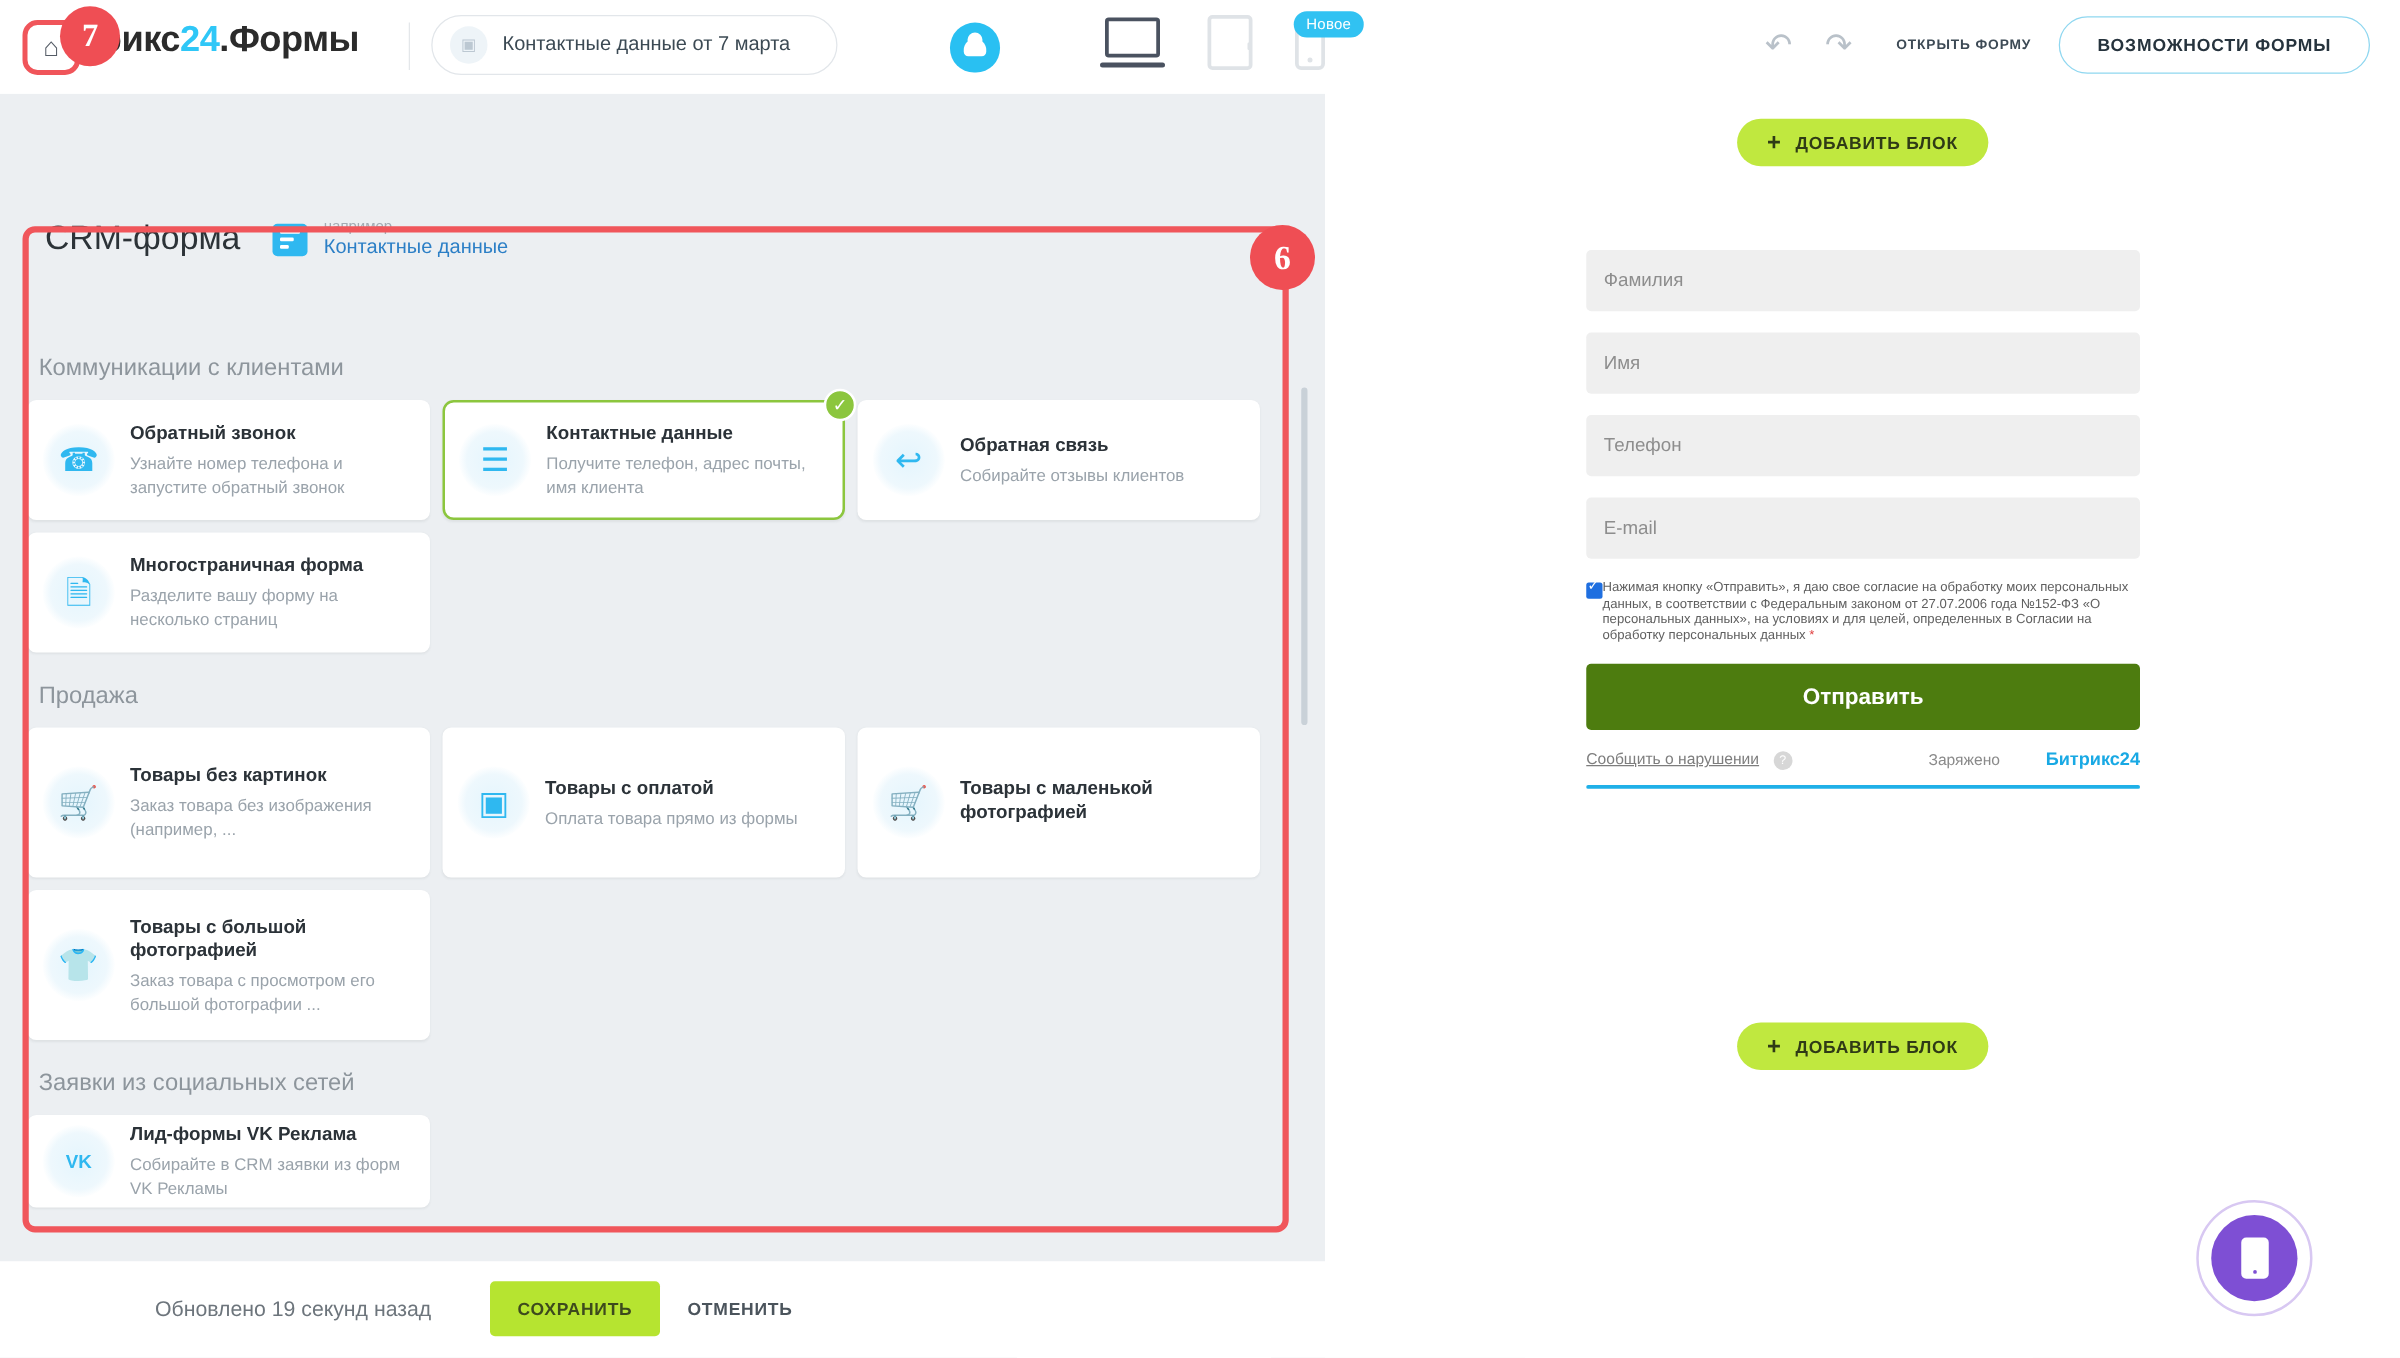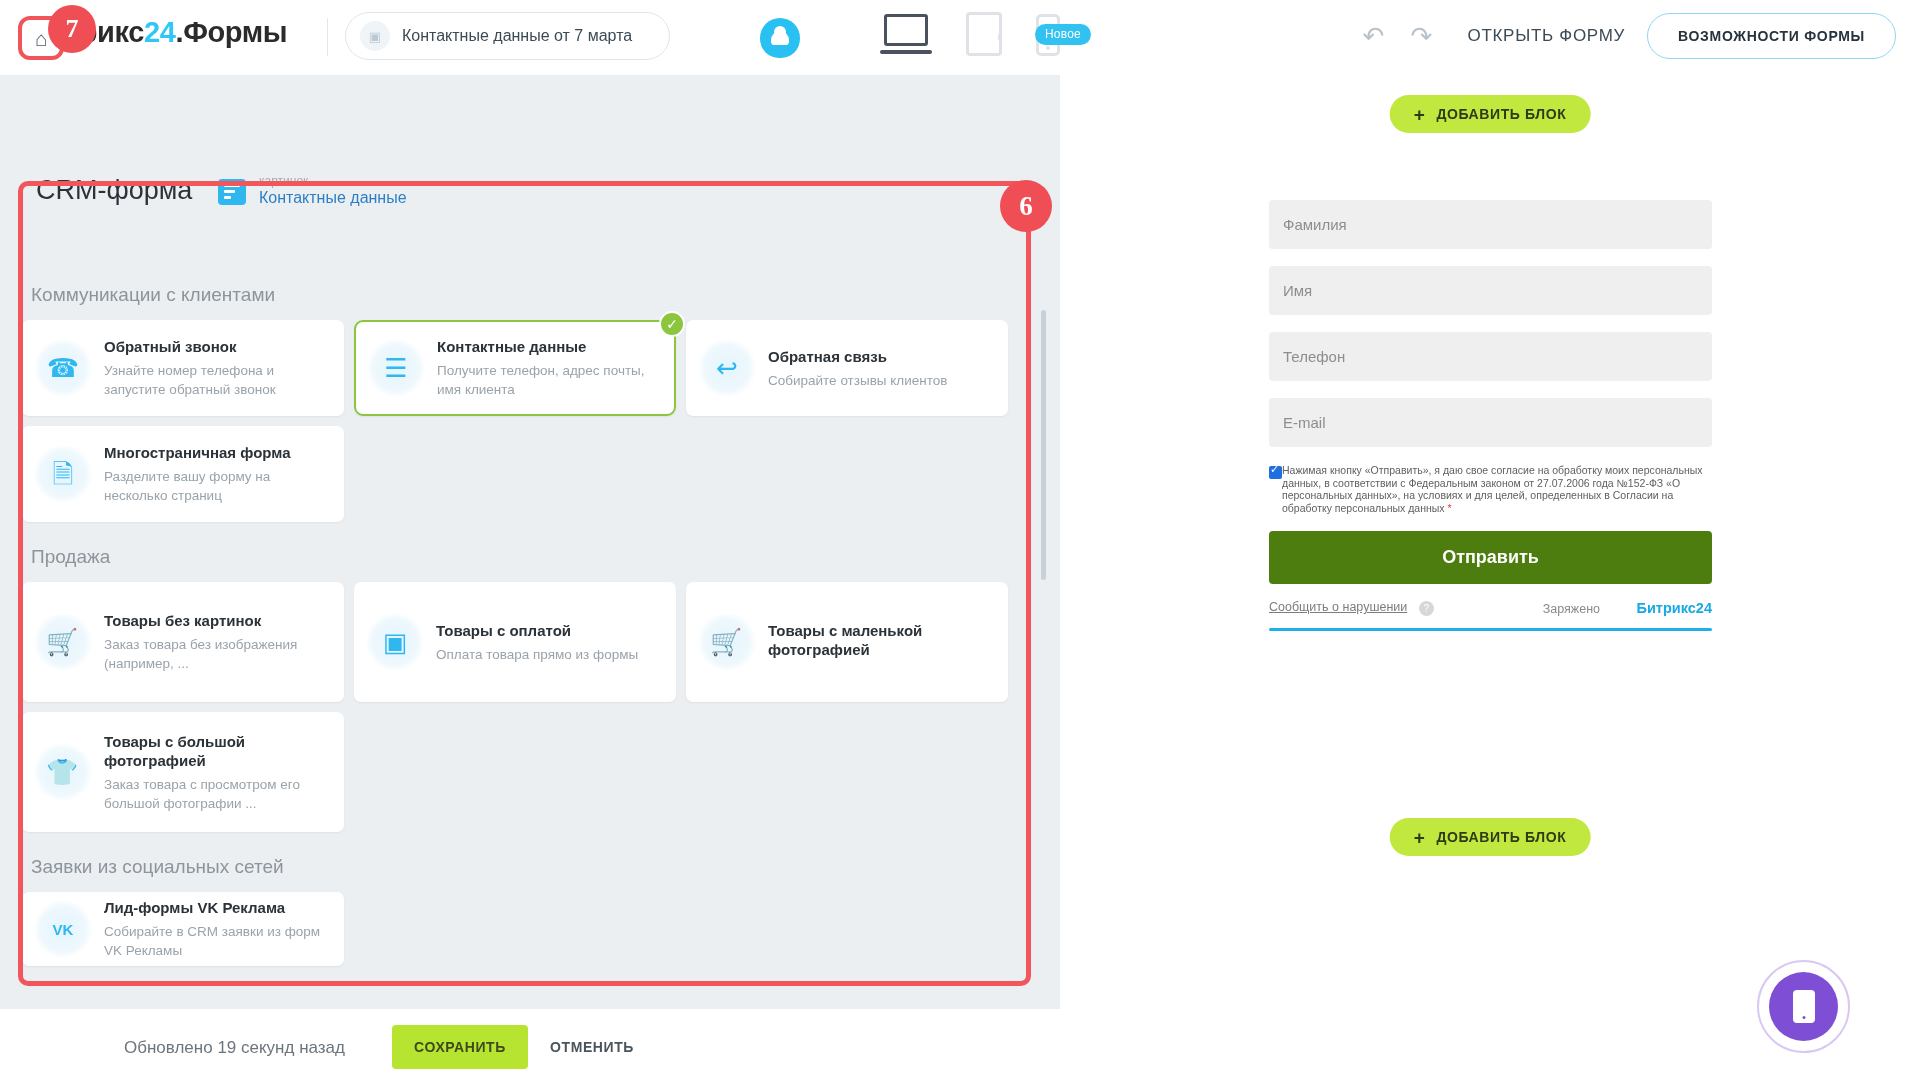--- a/index.html
+++ b/index.html
@@ -77,34 +77,34 @@
   }
   .dev-icons { position:absolute; left:880px; top:12px; display:flex; align-items:flex-end; gap:34px; }
   .dev-laptop { width:52px; height:44px; position:relative; }
   .dev-laptop .screen { position:absolute; left:4px; top:2px; width:44px; height:32px; border:3px solid #4a5260; border-radius:3px; }
   .dev-laptop .base { position:absolute; left:0; bottom:2px; width:52px; height:4px; background:#4a5260; border-radius:2px;}
   .dev-tablet { width:36px; height:44px; border:3px solid #dfe3e7; border-radius:4px; position:relative; }
   .dev-tablet:after{content:""; position:absolute; right:-1px; top:50%; width:2px;height:6px;background:#dfe3e7;border-radius:1px;}
   .dev-phone { width:24px; height:42px; border:3px solid #dfe3e7; border-radius:5px; position:relative; }
   .dev-phone:after{content:""; position:absolute; left:50%; bottom:3px; transform:translateX(-50%); width:4px;height:4px;border-radius:50%;background:#dfe3e7;}
   .new-badge {
-    position:absolute; left:1035px; top:24px;
+    position:absolute; left:1035px; top:9px;
     background:#31c2f2; color:#fff; font-size:12px;
     padding:3px 10px 4px; border-radius:11px; letter-spacing:0.2px;
   }
   .hdr-right {
     position:absolute; right:24px; top:12px;
     display:flex; align-items:center; gap:0px;
   }
   .undo-btn, .redo-btn {
     width:48px; height:48px; display:flex; align-items:center; justify-content:center;
     color:#b9c1c9; font-size:26px;
   }
   .open-form-btn {
-    font-size:17px; color:#3d4a55; letter-spacing:0.7px; font-weight:normal;
+    font-size:11px; color:#3d4a55; letter-spacing:0.7px; font-weight:bold;
     padding:0 22px; white-space:nowrap;
   }
   .capab-btn {
     height:46px; padding:0 30px; border:1px solid #8fd7f0; border-radius:24px;
     background:#fff; color:#26333d; font-size:14px; font-weight:bold;
     letter-spacing:0.7px; display:flex; align-items:center; white-space:nowrap;
   }
 
   
   .left-panel {
@@ -334,21 +334,21 @@
     <div class="panel-head"></div>
     <div class="panel-title">CRM-форма</div>
 
     <div class="scenario-wrap">
       <div class="scenario-ico">
           <i></i>
           <i></i>
           <i></i>
         </div>
       <div class="scenario-txt">
-        <div class="lbl">картинок</div>
+        <div class="lbl">например</div>
         <div class="val">Контактные данные</div>
       </div>
     </div>
 
     <div class="close-x">✕</div>
 
     <div class="cards-scroll">
 
       <div class="section-h">Коммуникации с клиентами</div>
       <div class="card-grid">

